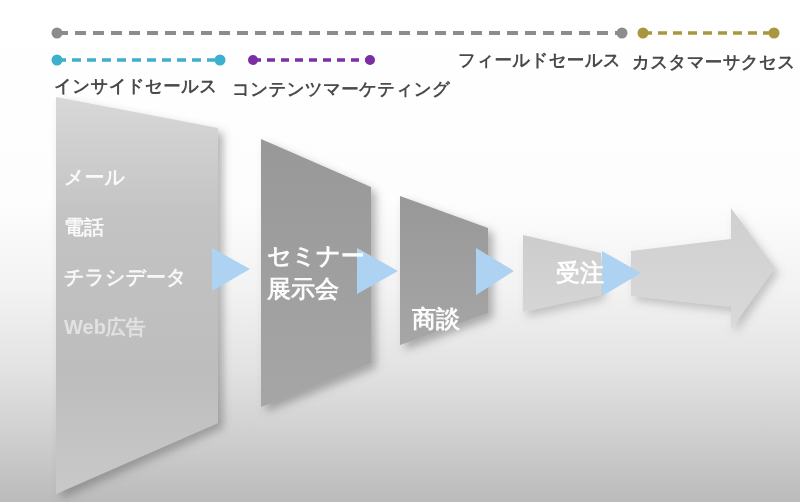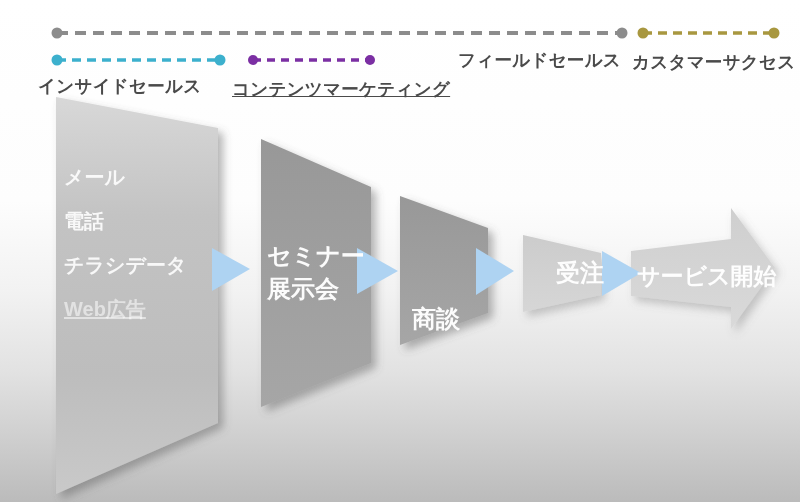--- a/index.html
+++ b/index.html
@@ -23,26 +23,26 @@
     color:#4a4a4a;
     letter-spacing:.3px;
   }
   .stage-text{
     font-weight:bold;
     color:rgba(255,255,255,.96);
   }
   .stage-big{font-size:24px;line-height:26px;}
   .stage-arrowtext{font-size:23px;}
   .stage1-list{
-    display:flex;flex-direction:column;gap:22px;
+    display:flex;flex-direction:column;gap:28px;
     font-size:20px;font-weight:bold;line-height:22px;
   }
   .fi-bright{color:rgba(255,255,255,.88);}
   .fi-dim1{color:rgba(255,255,255,.62);}
-  .fi-dim2{color:rgba(255,255,255,.54);text-decoration:underline;}
+  .fi-dim2{color:rgba(255,255,255,.54);}
   .fi-dim3{color:rgba(255,255,255,.48);}
   .stage2-lines{display:flex;flex-direction:column;gap:7px;}
 </style>
 </head>
 <body>
 
 <div class="canvas">
 
   <svg class="layer" viewBox="0 0 800 502">
     <defs>
@@ -94,36 +94,35 @@
     <polygon points="523,235 601,253 601,295 523,312" fill="url(#g4)" filter="url(#dsLight)"></polygon>
 
     <polygon points="631,251 731,239 731,208 775,268 731,329 731,307 631,296" fill="url(#g5)" filter="url(#dsLight)"></polygon>
 
     <polygon points="212,248 250,269 212,291" fill="#aed3f2"></polygon>
     <polygon points="357,248 398,271 357,294" fill="#aed3f2"></polygon>
     <polygon points="476,248 514,271 476,295" fill="#aed3f2"></polygon>
     <polygon points="602,251 641,273 602,296" fill="#aed3f2"></polygon>
   </svg>
 
-  <div class="abs legend-label" style="left:38px;top:74px;">インサイドセールス</div>
-  <div class="abs legend-label" style="left:232px;top:77px;text-decoration:underline;">コンテンツマーケティング</div>
+  <div class="abs legend-label" style="left:54px;top:74px;">インサイドセールス</div>
+  <div class="abs legend-label" style="left:232px;top:77px;">コンテンツマーケティング</div>
   <div class="abs legend-label" style="left:458px;top:48px;">フィールドセールス</div>
   <div class="abs legend-label" style="left:632px;top:50px;">カスタマーサクセス</div>
 
   <div class="abs stage1-list" style="left:64px;top:166px;">
     <span class="fi-bright">メール</span>
     <span class="fi-bright">電話</span>
     <span class="fi-bright">チラシデータ</span>
     <span class="fi-dim2">Web広告</span>
   </div>
 
   <div class="abs stage2-lines stage-text stage-big" style="left:267px;top:243px;">
     <span>セミナー</span>
     <span>展示会</span>
   </div>
 
   <div class="abs stage-text stage-big" style="left:412px;top:262px;margin-top:44px;">商談</div>
 
   <div class="abs stage-text stage-big" style="left:556px;top:260px;">受注</div>
 
-  <div class="abs stage-text stage-arrowtext" style="left:637px;top:261px;">サービス開始</div>
 
 </div>
 
 </body></html>

